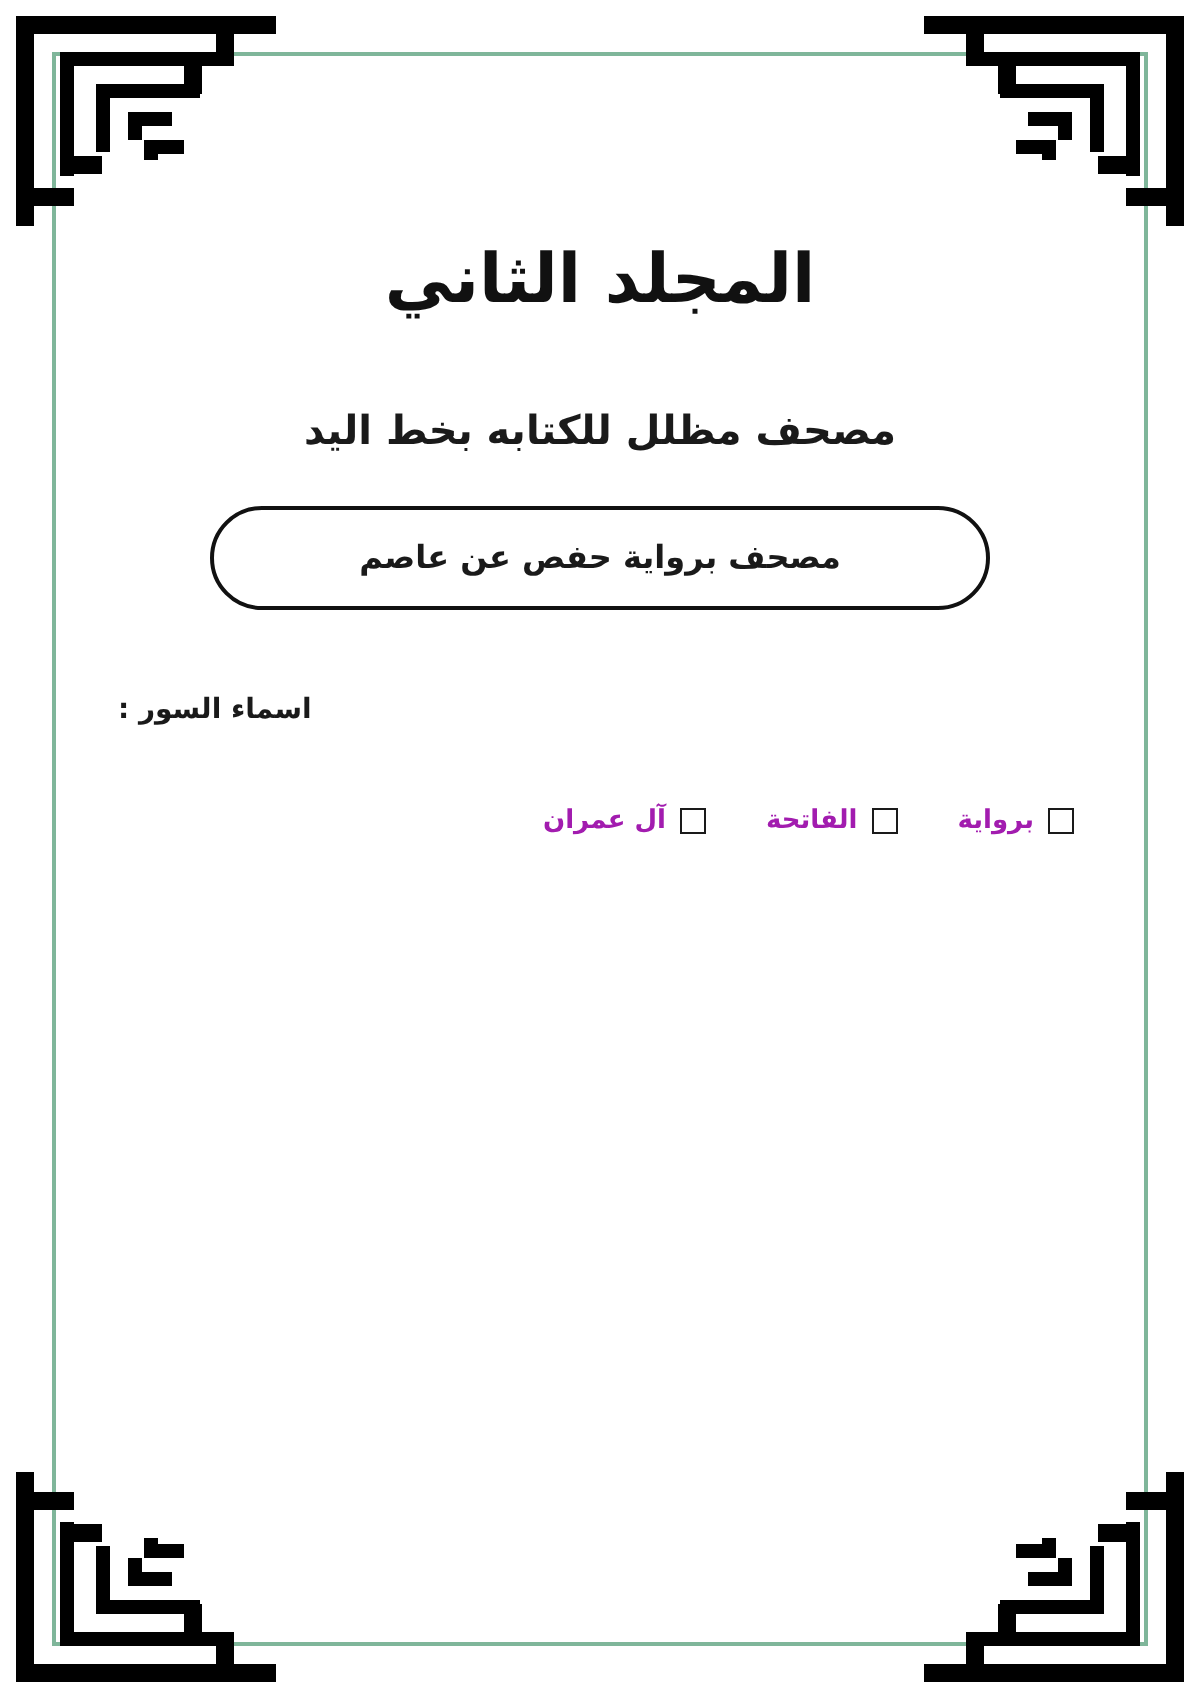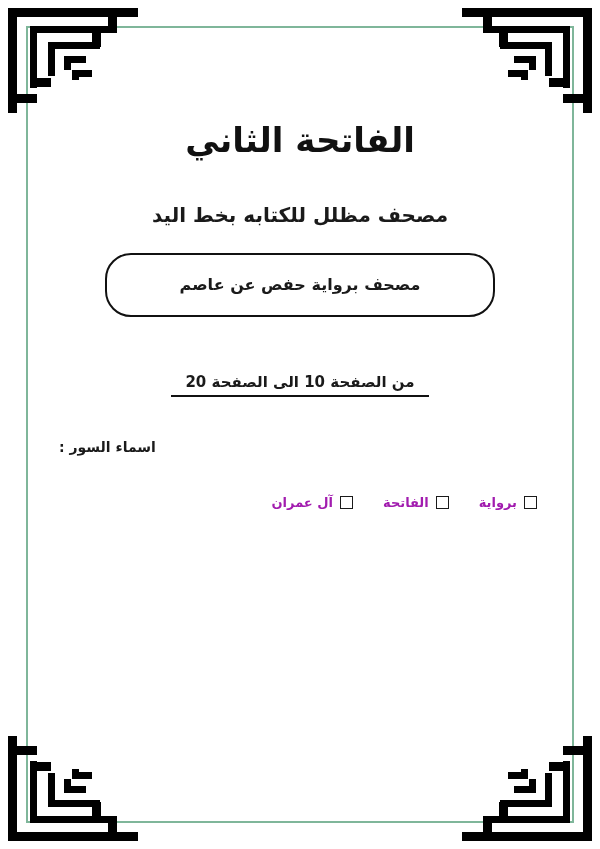--- a/index.html
+++ b/index.html
@@ -66,21 +66,21 @@
   .subtitle {
     font-size: 20px;
     font-weight: bold;
     color: #1a1a1a;
     margin: 12px 0 26px 0;
   }
 
   .narration-box {
     margin: 0 auto;
     width: 390px;
-    height: 64px;
+    height: 52px;
     border: 2px solid #111111;
     border-radius: 26px;
     display: flex;
     align-items: center;
     justify-content: center;
     box-sizing: border-box;
   }
   .narration-text {
     font-size: 16px;
     font-weight: bold;
@@ -236,31 +236,28 @@
         <rect x="9" y="86" width="20" height="9"></rect>
         <rect x="29" y="70" width="14" height="9"></rect>
         <rect x="64" y="62" width="7" height="10"></rect>
         <rect x="70" y="62" width="14" height="7"></rect>
       </g>
     </svg>
   </div>
 
   <div class="content">
 
-    <h1 class="volume-title">الفاتحة الثاني</h1>
+    <h1 class="volume-title">المجلد الثاني</h1>
 
     <div class="subtitle">مصحف مظلل للكتابه بخط اليد</div>
 
     <div class="narration-box">
       <span class="narration-text">مصحف برواية حفص عن عاصم</span>
     </div>
 
-    <div class="page-range-wrap">
-      <span class="page-range">من الصفحة 10 الى الصفحة 20</span>
-    </div>
 
     <div class="surah-label">اسماء السور :</div>
 
     <div class="surah-row">
 
       <div class="surah-item">
         <span class="checkbox"></span>
         <span class="surah-name">برواية</span>
       </div>
 

